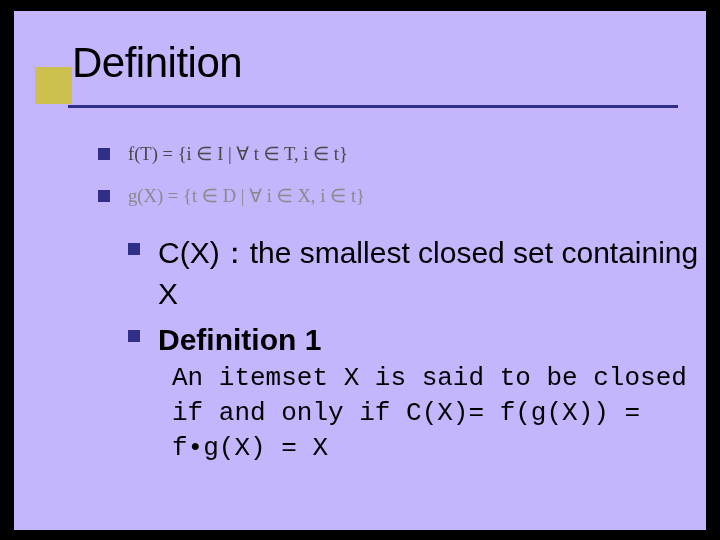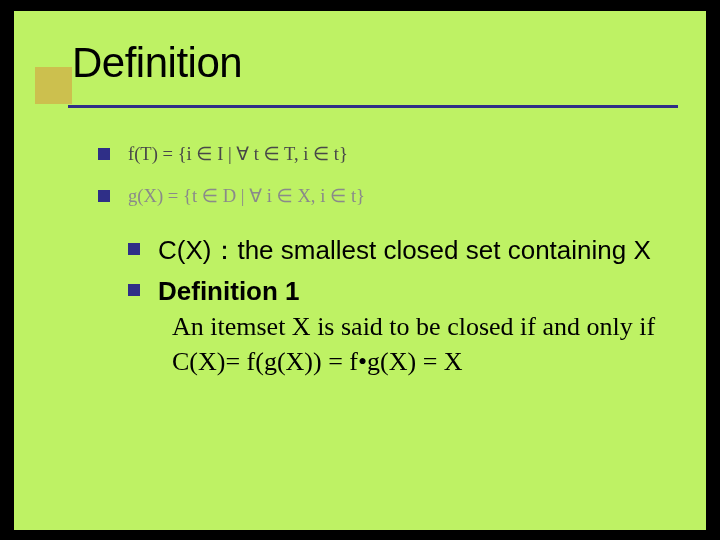--- a/index.html
+++ b/index.html
@@ -10,21 +10,21 @@
     font-family: Verdana, Geneva, sans-serif;
     overflow: hidden;
     position: relative;
   }
   .slide {
     position: absolute;
     top: 11px;
     left: 14px;
     width: 692px;
     height: 519px;
-    background: #bef264;
+    background: #c4b5fd;
   }
   .title-area {
     position: relative;
     padding-top: 28px;
     padding-left: 58px;
     padding-bottom: 6px;
   }
   .title-accent {
     position: absolute;
     left: 21px;
@@ -70,38 +70,38 @@
     height: 12px;
     background: #2f2f87;
     flex: 0 0 12px;
     margin-right: 18px;
     margin-top: 10px;
   }
   .formula-row .bullet {
     margin-top: 0;
   }
   .body-text {
-    font-size: 26px;
+    font-size: 30px;
     color: #000;
     line-height: 1.35;
     font-family: Verdana, Geneva, sans-serif;
   }
   .body-text.bold { font-weight: 700; }
   .indent-block {
     padding-left: 30px;
   }
   .formula-svg {
     height: 28px;
     display: block;
   }
   .sub-text {
     font-size: 26px;
     color: #000;
     line-height: 1.35;
-    font-family: Liberation Serif, serif;
+    font-family: Liberation Mono, monospace;
     padding-left: 14px;
   }
 </style>
 </head>
 <body>
 
 <div class="slide">
 
   <div class="title-area">
     <div class="title-accent"></div>

